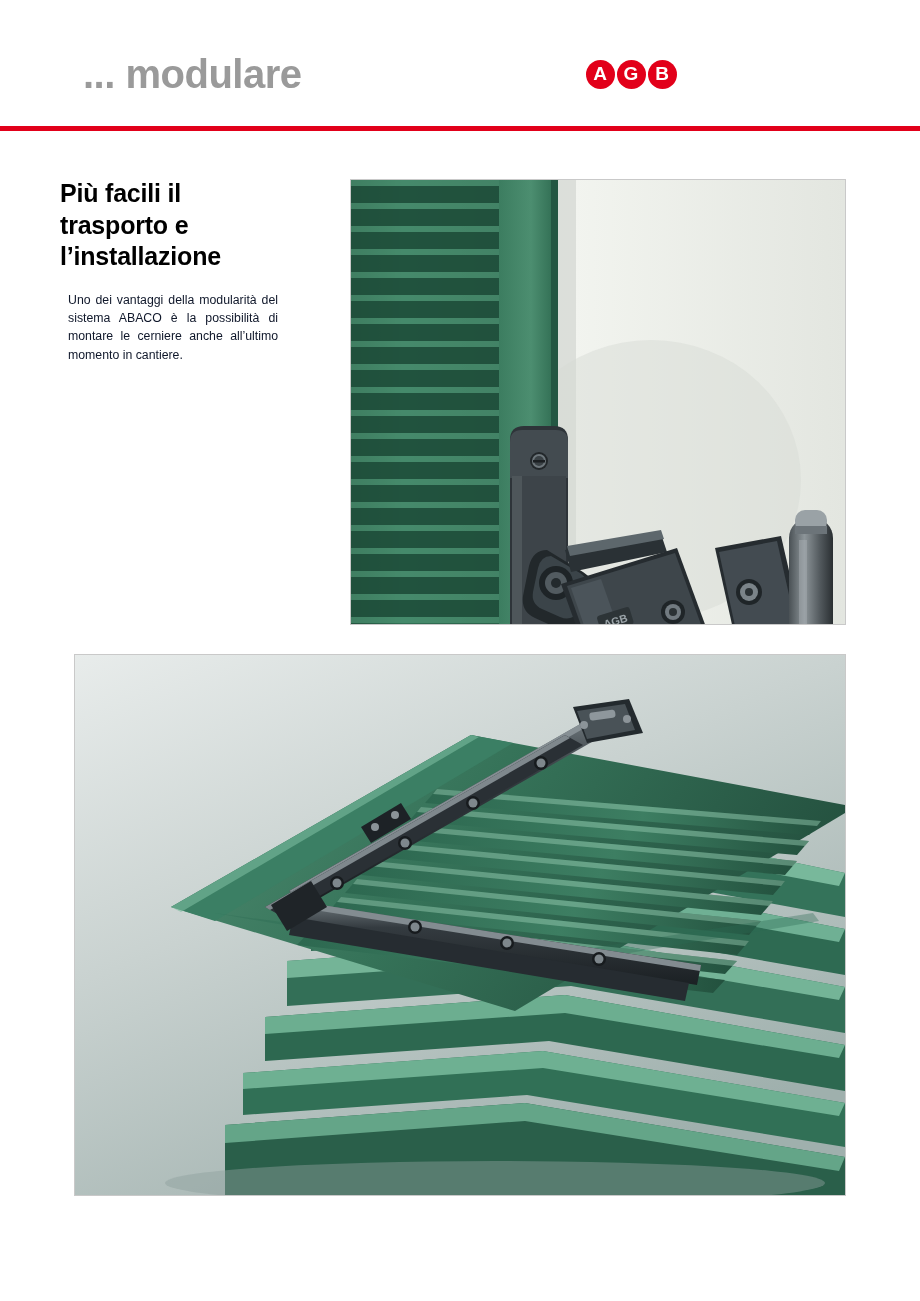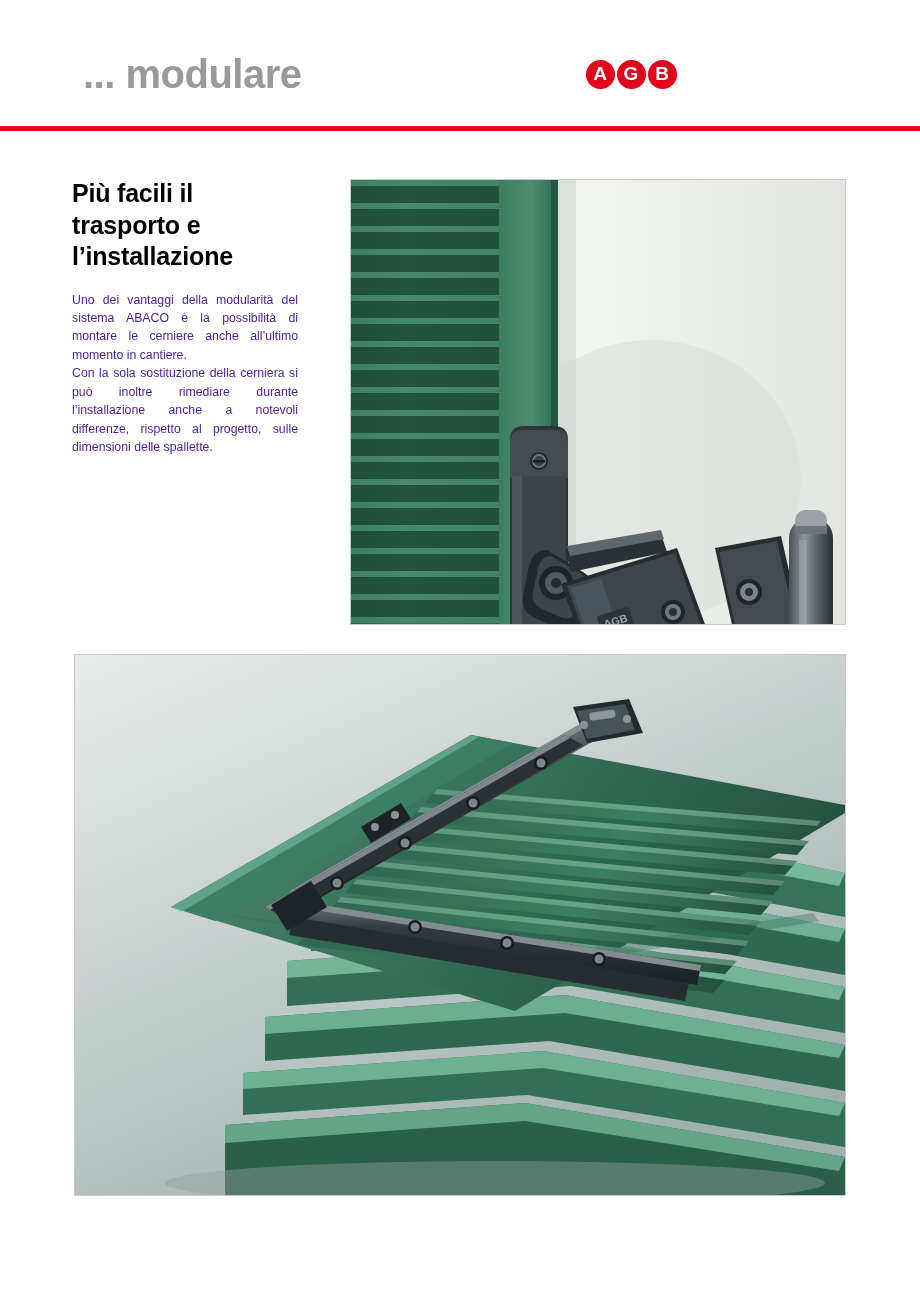--- a/index.html
+++ b/index.html
@@ -62,38 +62,38 @@
     left: 0;
     top: 126px;
     width: 920px;
     height: 5px;
     background: #e2001a;
   }
 
   
   #text-column {
     position: absolute;
-    left: 72px;
+    left: 60px;
     top: 178px;
     width: 226px;
   }
   #section-title {
     font-size: 25px;
     font-weight: bold;
     line-height: 1.26;
     color: #000000;
     margin: 0 0 18px 0;
     letter-spacing: -0.2px;
   }
   .body-paragraph {
     font-size: 12.3px;
     line-height: 1.5;
-    color: #4c1d95;
+    color: #0f172a;
     text-align: justify;
-    margin: 0;
+    margin: 8px;
   }
   .body-paragraph + .body-paragraph {
     margin-top: 0px;
   }
 
   
   #photo-hinge {
     position: absolute;
     left: 350px;
     top: 179px;
@@ -127,21 +127,20 @@
     <span class="logo-letter">G</span>
     <span class="logo-letter">B</span>
   </div>
 
   <div id="header-rule"></div>
 </div>
 
 <div id="text-column">
   <h2 id="section-title">Più facili il trasporto e l’installazione</h2>
   <p class="body-paragraph">Uno dei vantaggi della modularità del sistema ABACO è la possibilità di montare le cerniere anche all’ultimo momento in cantiere.</p>
-  <p class="body-paragraph">Con la sola sostituzione della cerniera si può inoltre rimediare durante l’installazione anche a notevoli differenze, rispetto al progetto, sulle dimensioni delle spallette.</p>
 </div>
 
 <div id="photo-hinge">
   <svg width="494" height="444" viewBox="0 0 494 444" xmlns="http://www.w3.org/2000/svg">
     <defs>
       <linearGradient id="wallGrad" x1="0" y1="0" x2="1" y2="0">
         <stop offset="0%" stop-color="#e9ece6"></stop>
         <stop offset="45%" stop-color="#f2f4ef"></stop>
         <stop offset="100%" stop-color="#e3e6e0"></stop>
       </linearGradient>

